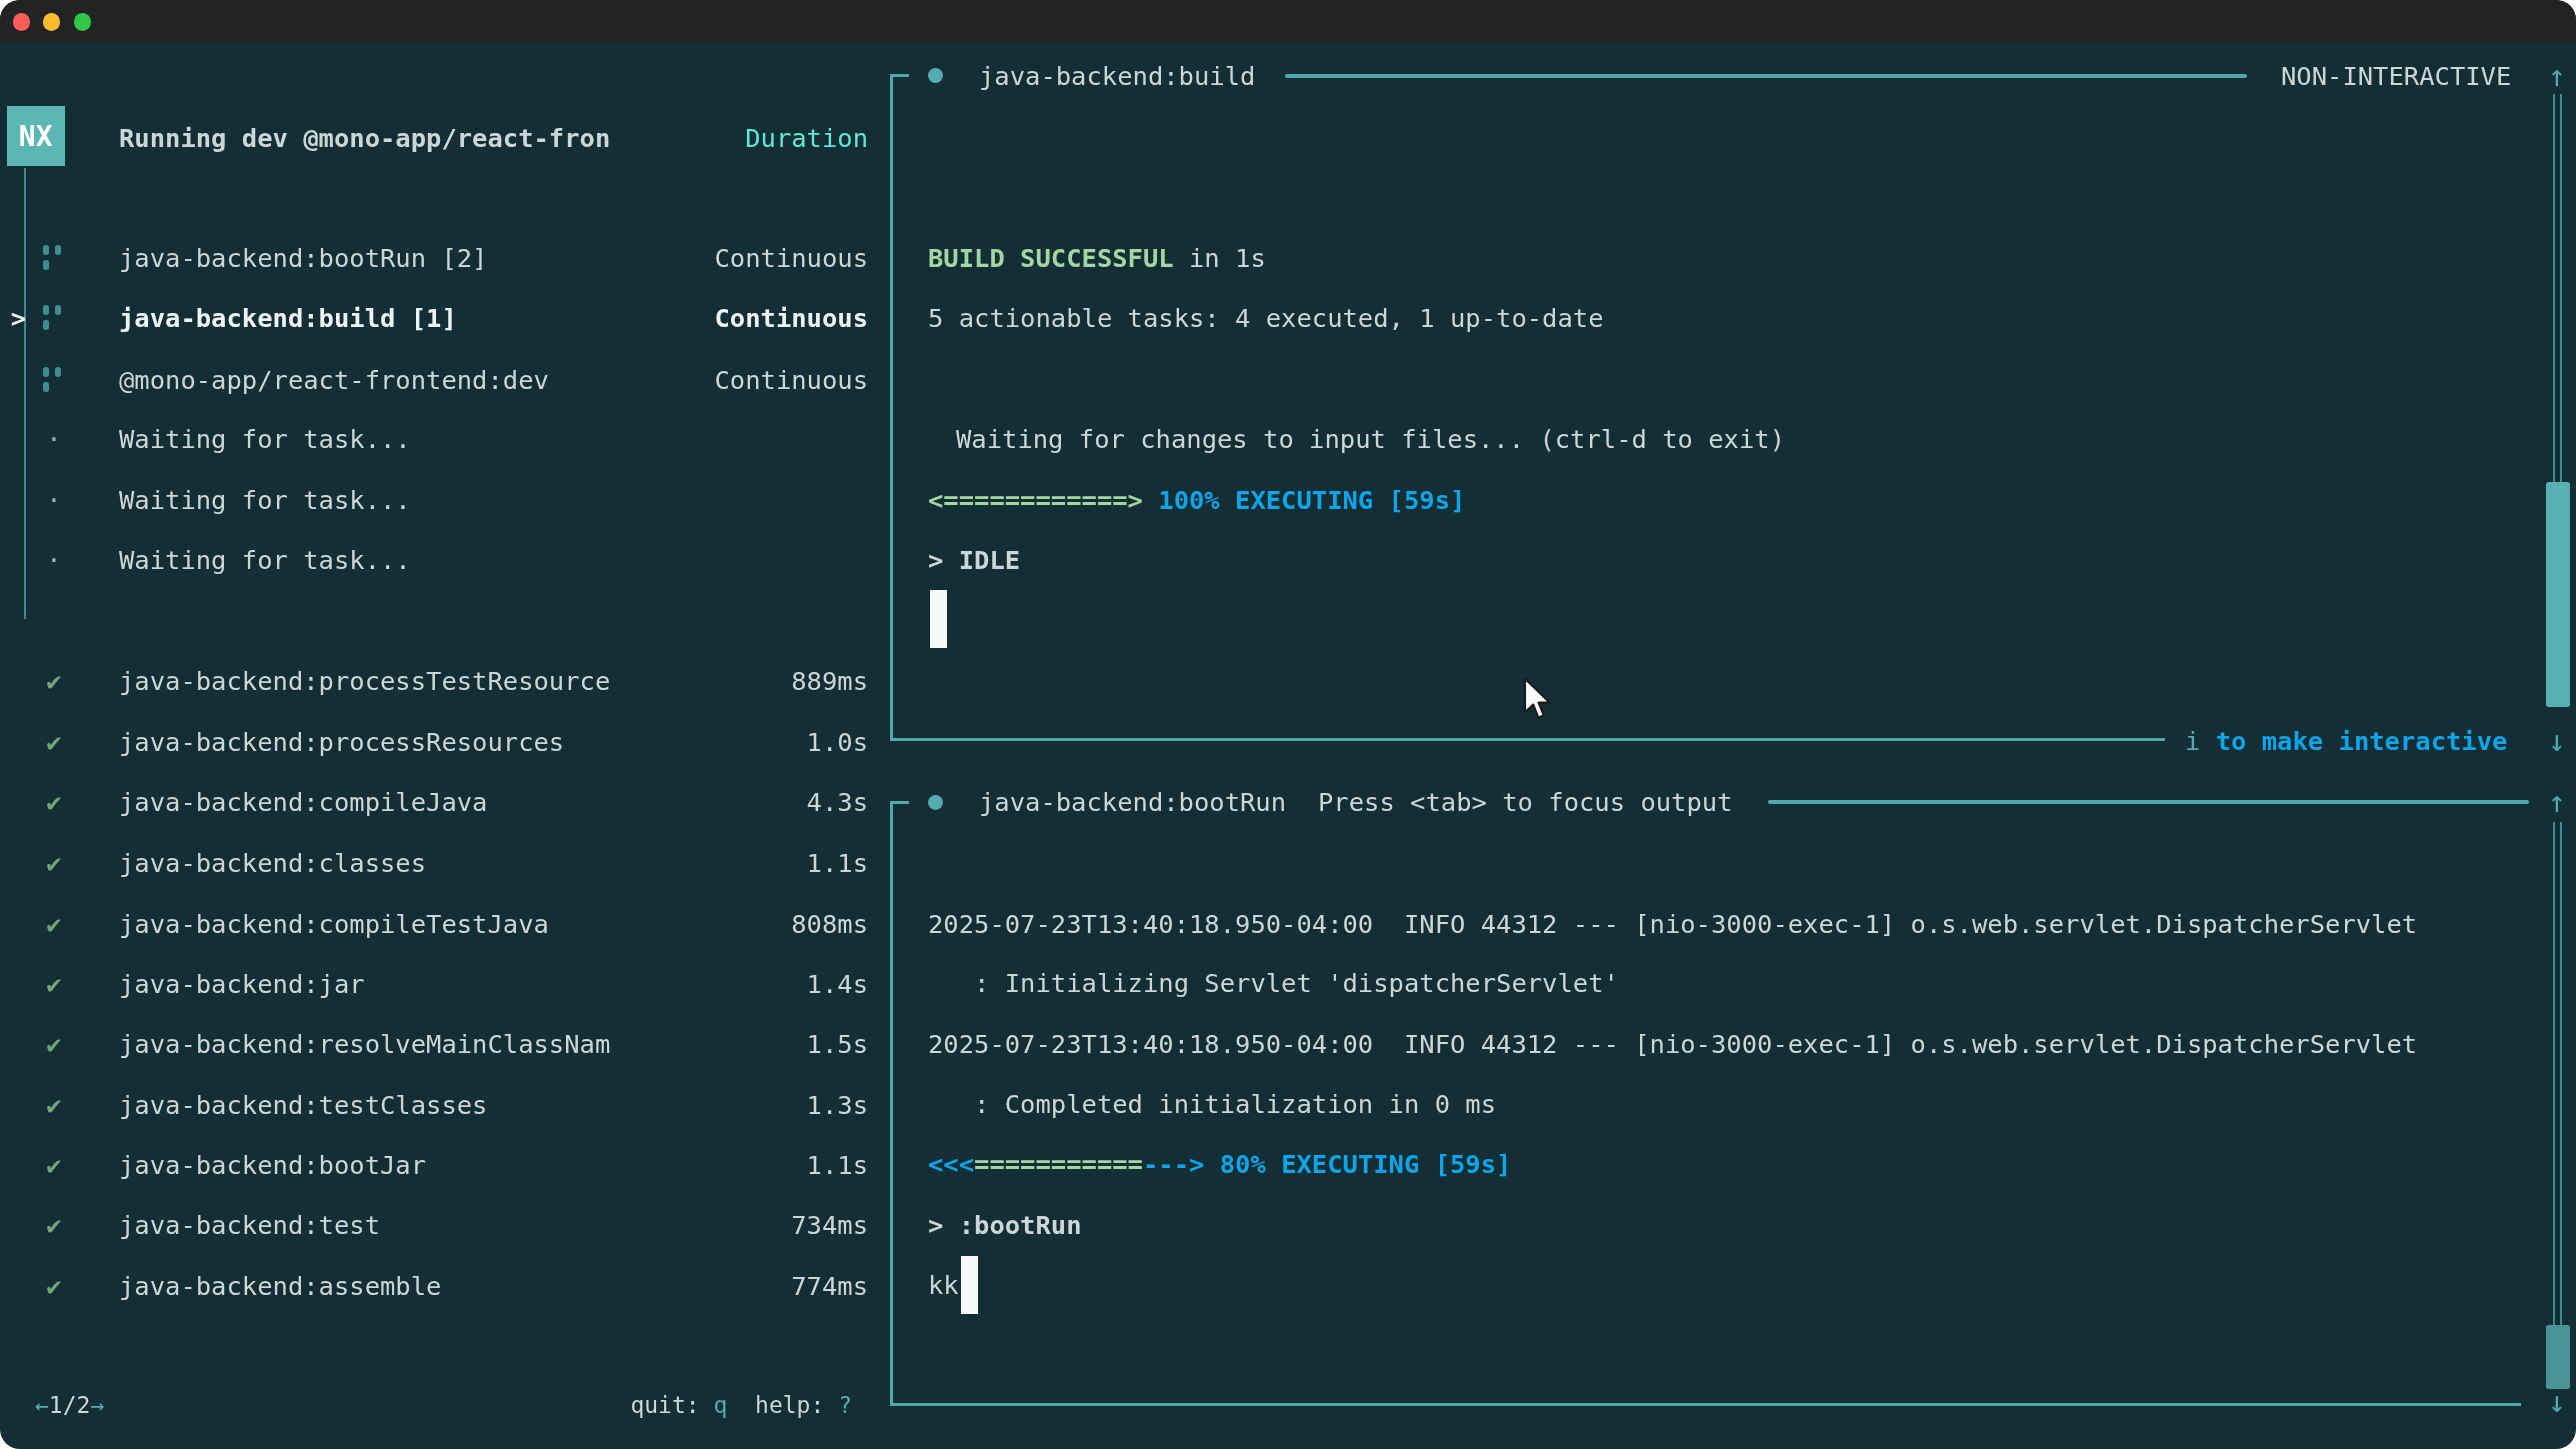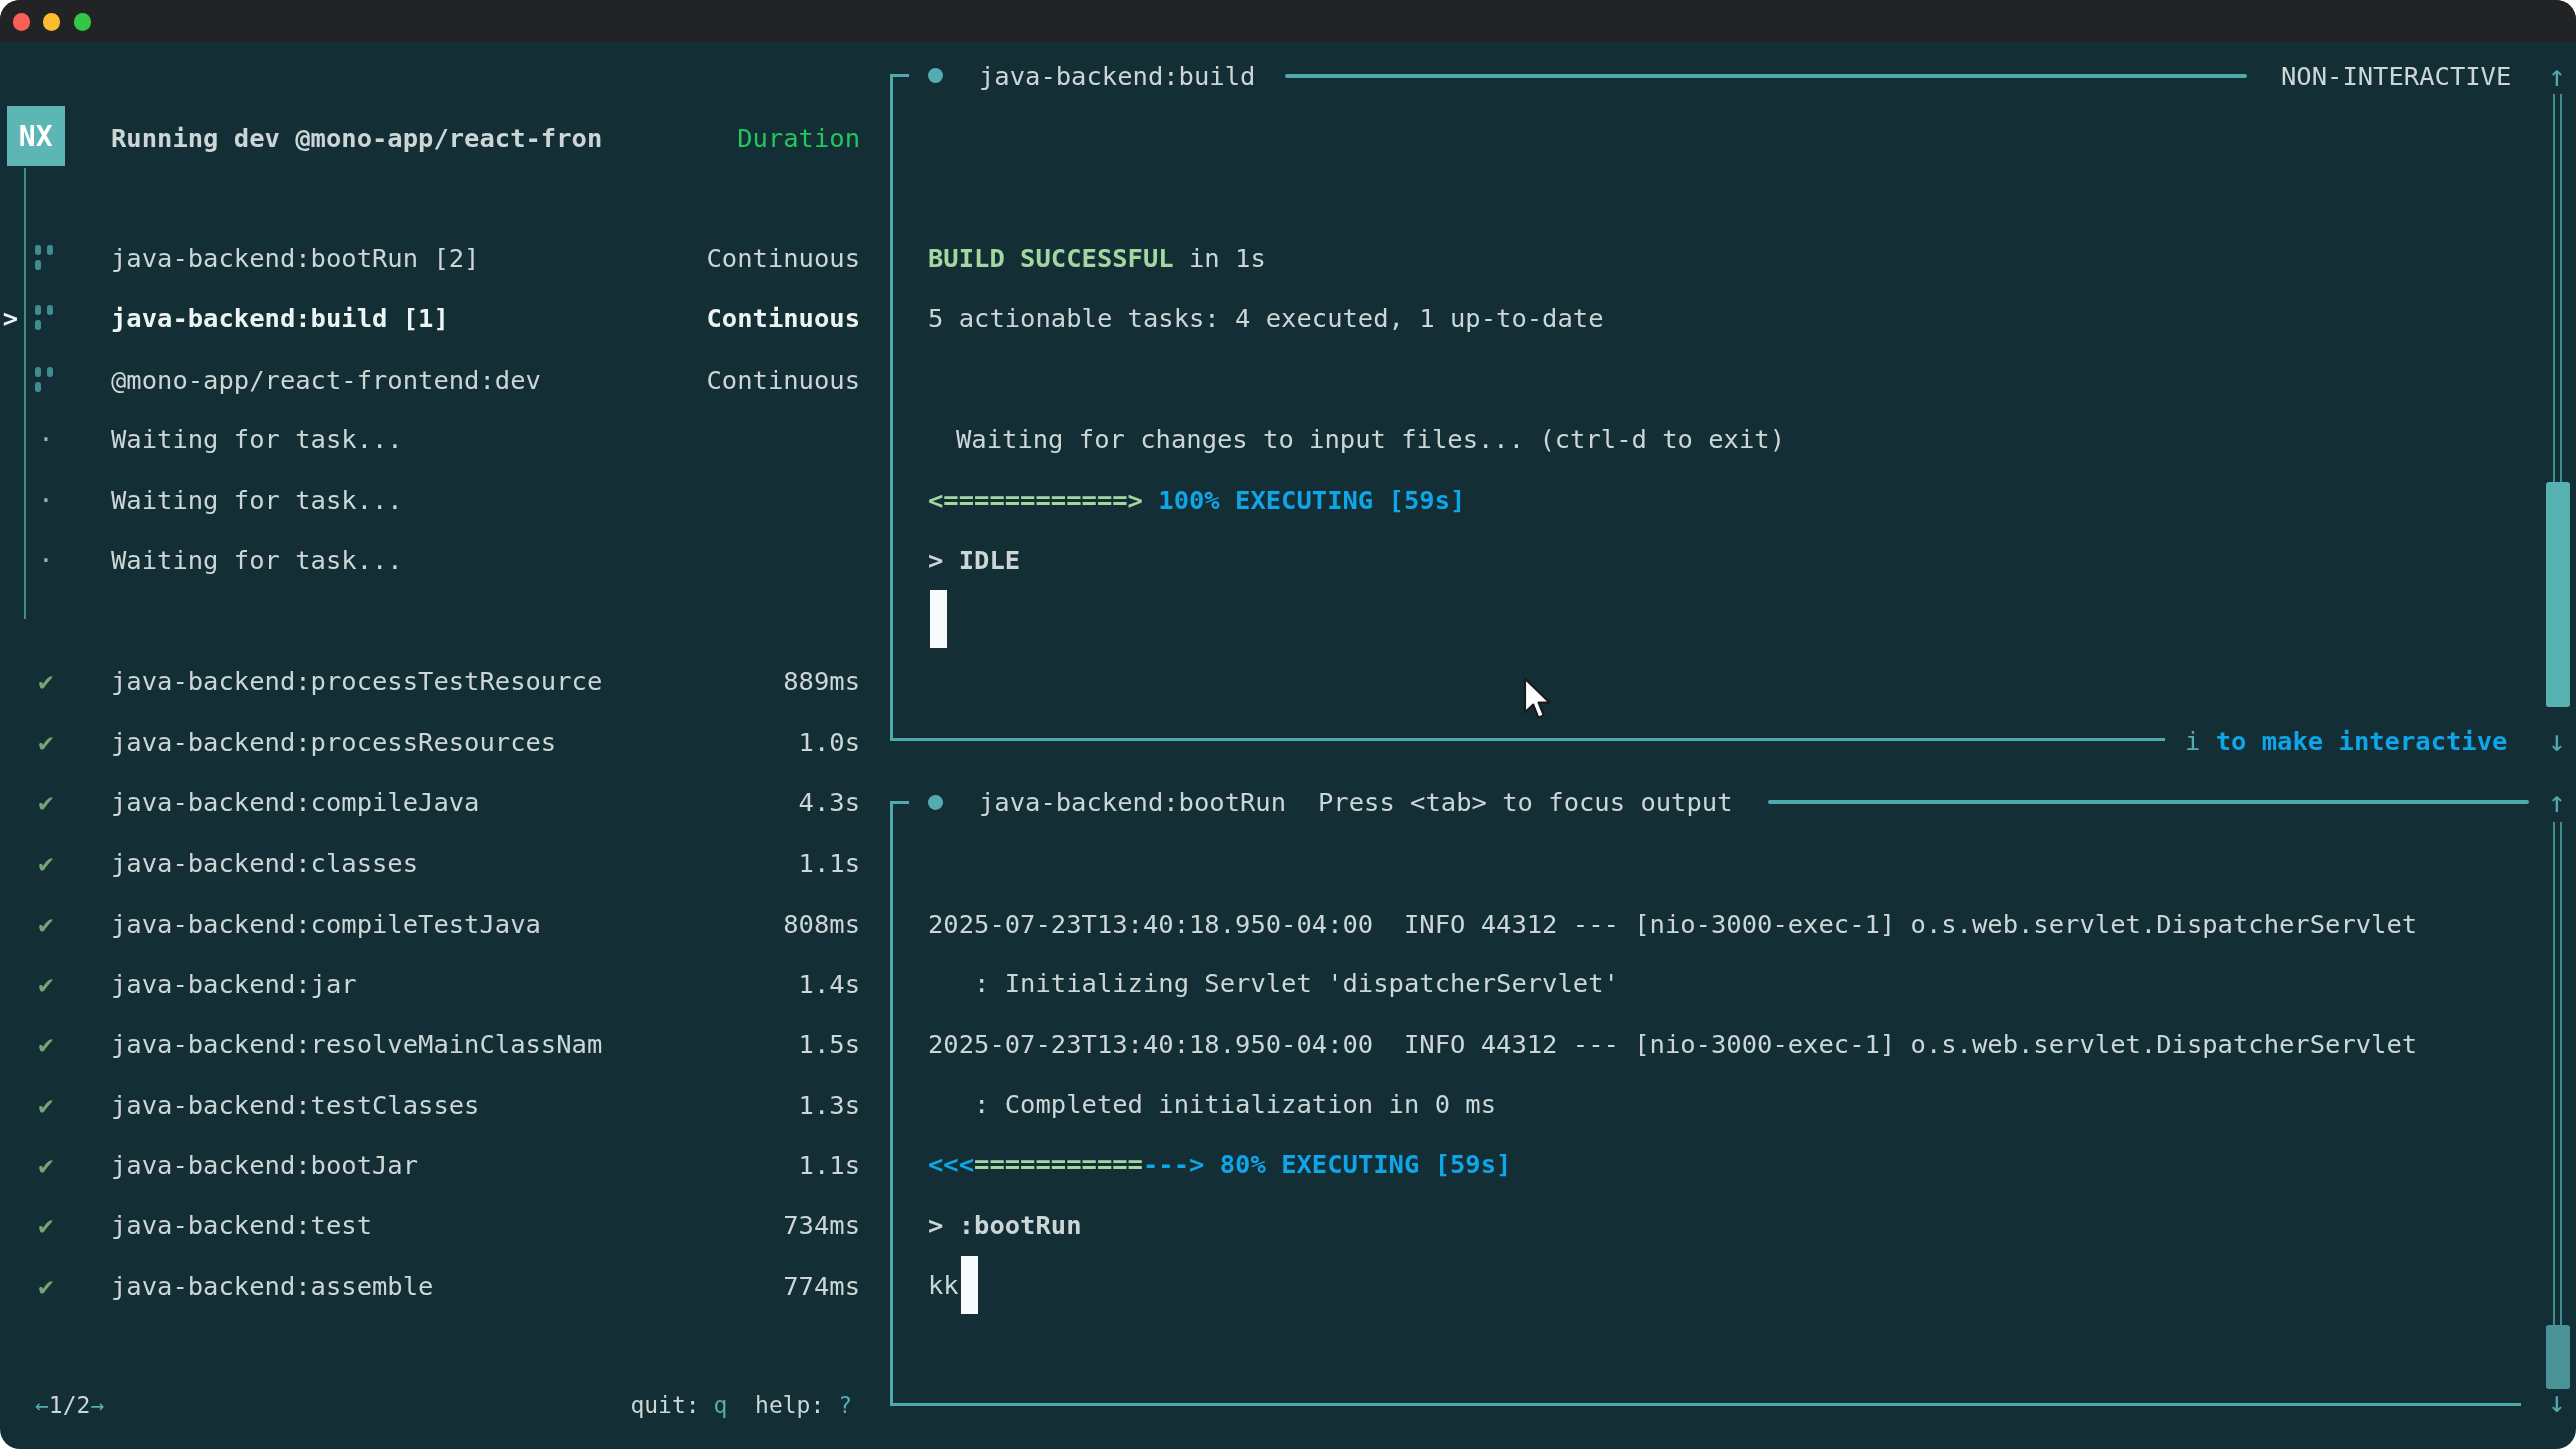--- a/index.html
+++ b/index.html
@@ -35,21 +35,21 @@
     position: absolute; left: 6.7px; top: 106px;
     width: 58px; height: 60px;
     background: #5bb6b4;
     display: flex; align-items: center; justify-content: center;
     color: #ffffff; font-weight: 700; font-size: 28px;
   }
   #guide-line {
     position: absolute; left: 23.5px; top: 168px;
     width: 2.7px; height: 451px; background: #3f8d90;
   }
-  .srow { position: absolute; left: 0; width: 900px; height: 60px; line-height: 60px; font-size: 25.5px; }
+  .srow { position: absolute; left: 8px; width: 900px; height: 60px; line-height: 60px; font-size: 25.5px; }
   .srow .name  { position: absolute; left: 111px; white-space: pre; color: #ccd6d6; }
   .srow .right { position: absolute; right: 40px; white-space: pre; color: #ccd6d6; }
   .srow.selrow .name, .srow.selrow .right { font-weight: 700; color: #eef4f4; }
   .icon-cell { position: absolute; left: 27px; width: 38px; text-align: center; }
   .sel-cell  { position: absolute; left: 2.7px;  width: 27px; font-weight: 700; color: #eef4f4; }
   .spinner-icon { position: absolute; left: 35px; top: 17.4px; width: 23px; height: 27px; }
   .spinner-icon i { position: absolute; width: 6px; height: 10px; border-radius: 2.7px; background: #3f8d90; }
   .spinner-icon i:nth-child(1) { left: 0;    top: 0; }
   .spinner-icon i:nth-child(2) { left: 12px; top: 0; }
   .spinner-icon i:nth-child(3) { left: 0;    top: 14.8px; }
@@ -92,21 +92,21 @@
     <div class="tl" id="tl-close"></div>
     <div class="tl" id="tl-min"></div>
     <div class="tl" id="tl-zoom"></div>
   </div>
 
   <div id="nx-logo">NX</div>
   <div id="guide-line"></div>
 
   <div class="srow" style="top:108px">
     <span class="name bold">Running dev @mono-app/react-fron</span>
-    <span class="right teal" style="color:#22c55e">Duration</span>
+    <span class="right teal" style="color:#5eead4">Duration</span>
   </div>
 
   <div class="srow" style="top:228px">
     <span class="spinner-icon">
         <i></i>
         <i></i>
         <i></i>
       </span>
     <span class="name">java-backend:bootRun [2]</span>
     <span class="right">Continuous</span>

